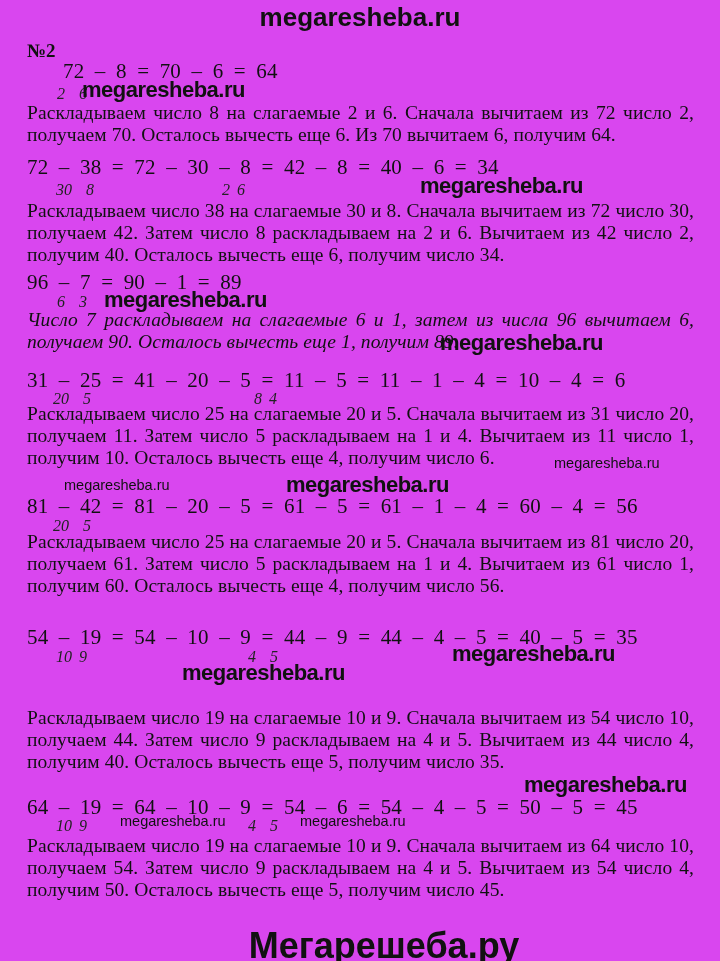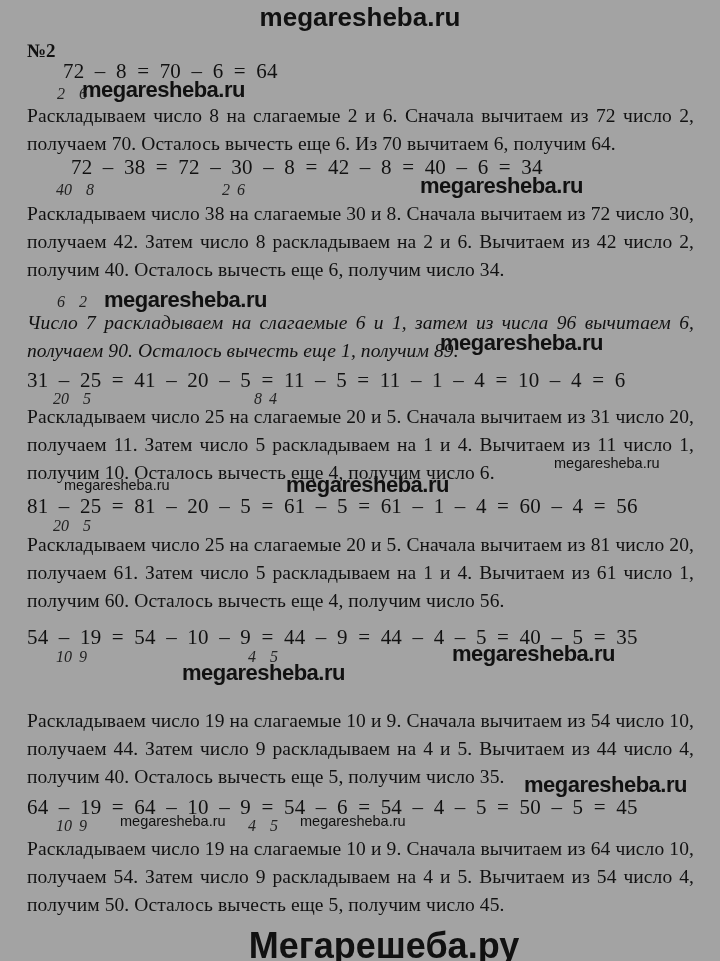--- a/index.html
+++ b/index.html
@@ -1,68 +1,69 @@
 <!DOCTYPE html>
 <html><head>
 <meta charset="utf-8">
 <style>
   html,body{margin:0;padding:0;background:#ffffff;}
   .page{
-    position:relative;width:720px;height:961px;background:#a3a3a3;
+    position:relative;width:720px;height:961px;background:#d946ef;
     color:#111;font-family:"Liberation Serif",serif;overflow:hidden;
   }
   .abs{position:absolute;white-space:pre;}
   .center{left:0;width:720px;text-align:center;}
   .top-title{font-family:"Liberation Sans",sans-serif;font-weight:bold;font-size:26px;}
   .num-header{font-weight:bold;font-size:19px;}
   .eq{font-size:21px;word-spacing:5px;letter-spacing:.2px;}
   .sub{font-size:16px;word-spacing:3px;color:#222;font-style:italic;}
   .para{
     position:absolute;left:27px;width:667px;text-align:justify;
-    font-size:19.5px;line-height:28px;letter-spacing:.1px;
+    font-size:19.5px;line-height:22px;letter-spacing:.1px;
   }
   .wm-bold{font-family:"Liberation Sans",sans-serif;font-weight:bold;font-size:22px;letter-spacing:-.5px;}
   .wm-small{font-family:"Liberation Sans",sans-serif;font-size:14.5px;}
   .footer-brand{font-family:"Liberation Sans",sans-serif;font-weight:bold;font-size:36px;margin-left:24px;}
 </style>
 </head>
 <body>
 
 <div class="page">
 
   <div class="abs center top-title" style="top:2px;">megaresheba.ru</div>
 
   <div class="abs num-header" style="left:27px;top:40px;">№2</div>
 
   <div class="abs eq" style="left:27px;top:59px;margin-left:36px;">72 – 8 = 70 – 6 = 64</div>
   <div class="abs sub" style="left:57px;top:85px;">2  6</div>
   <div class="abs wm-bold" style="left:82px;top:77px;">megaresheba.ru</div>
   <div class="para" style="top:102px;">Раскладываем число 8 на слагаемые 2 и 6. Сначала вычитаем из 72 число 2, получаем 70. Осталось вычесть еще 6. Из 70 вычитаем 6, получим 64.</div>
 
-  <div class="abs eq" style="left:27px;top:155px;margin-left:44px;">72 – 38 = 72 – 30 – 8 = 42 – 8 = 40 – 6 = 34</div>
-  <div class="abs sub" style="left:56px;top:181px;">40  8</div>
+  <div class="abs eq" style="left:27px;top:155px;">72 – 38 = 72 – 30 – 8 = 42 – 8 = 40 – 6 = 34</div>
+  <div class="abs sub" style="left:56px;top:181px;">30  8</div>
   <div class="abs sub" style="left:222px;top:181px;">2 6</div>
   <div class="abs wm-bold" style="left:420px;top:173px;">megaresheba.ru</div>
   <div class="para" style="top:200px;">Раскладываем число 38 на слагаемые 30 и 8. Сначала вычитаем из 72 число 30, получаем 42. Затем число 8 раскладываем на 2 и 6. Вычитаем из 42 число 2, получим 40. Осталось вычесть еще 6, получим число 34.</div>
 
-  <div class="abs sub" style="left:57px;top:293px;">6  2</div>
+  <div class="abs eq" style="left:27px;top:270px;">96 – 7 = 90 – 1 = 89</div>
+  <div class="abs sub" style="left:57px;top:293px;">6  3</div>
   <div class="abs wm-bold" style="left:104px;top:287px;">megaresheba.ru</div>
   <div class="para" style="top:309px;font-style:italic;">Число 7 раскладываем на  слагаемые 6 и 1, затем из числа 96 вычитаем 6, получаем 90. Осталось вычесть еще 1, получим 89.</div>
   <div class="abs wm-bold" style="left:440px;top:330px;">megaresheba.ru</div>
 
   <div class="abs eq" style="left:27px;top:368px;">31 – 25 = 41 – 20 – 5 = 11 – 5 = 11 – 1 – 4 = 10 – 4 = 6</div>
   <div class="abs sub" style="left:53px;top:390px;">20  5</div>
   <div class="abs sub" style="left:254px;top:390px;">8 4</div>
   <div class="para" style="top:403px;">Раскладываем число 25 на слагаемые 20 и 5. Сначала вычитаем из 31 число 20, получаем 11. Затем число 5 раскладываем на 1 и 4. Вычитаем из 11 число 1, получим 10. Осталось вычесть еще 4, получим число 6.</div>
   <div class="abs wm-small" style="left:554px;top:455px;">megaresheba.ru</div>
 
   <div class="abs wm-small" style="left:64px;top:477px;">megaresheba.ru</div>
   <div class="abs wm-bold" style="left:286px;top:472px;">megaresheba.ru</div>
 
-  <div class="abs eq" style="left:27px;top:494px;">81 – 25 = 81 – 20 – 5 = 61 – 5 = 61 – 1 – 4 = 60 – 4 = 56</div>
+  <div class="abs eq" style="left:27px;top:494px;">81 – 42 = 81 – 20 – 5 = 61 – 5 = 61 – 1 – 4 = 60 – 4 = 56</div>
   <div class="abs sub" style="left:53px;top:517px;">20  5</div>
   <div class="para" style="top:531px;">Раскладываем число 25 на слагаемые 20 и 5. Сначала вычитаем из 81 число 20, получаем 61. Затем число 5 раскладываем на 1 и 4. Вычитаем из 61 число 1, получим 60. Осталось вычесть еще 4, получим число 56.</div>
 
   <div class="abs eq" style="left:27px;top:625px;">54 – 19 = 54 – 10 – 9 = 44 – 9 = 44 – 4 – 5 = 40 – 5 = 35</div>
   <div class="abs sub" style="left:56px;top:648px;">10 9</div>
   <div class="abs sub" style="left:248px;top:648px;">4  5</div>
   <div class="abs wm-bold" style="left:452px;top:641px;">megaresheba.ru</div>
   <div class="abs wm-bold" style="left:182px;top:660px;">megaresheba.ru</div>
   <div class="para" style="top:707px;">Раскладываем число 19 на слагаемые 10 и 9. Сначала вычитаем из 54 число 10, получаем 44. Затем число 9 раскладываем на 4 и 5. Вычитаем из 44 число 4, получим 40. Осталось вычесть еще 5, получим число 35.</div>
 

